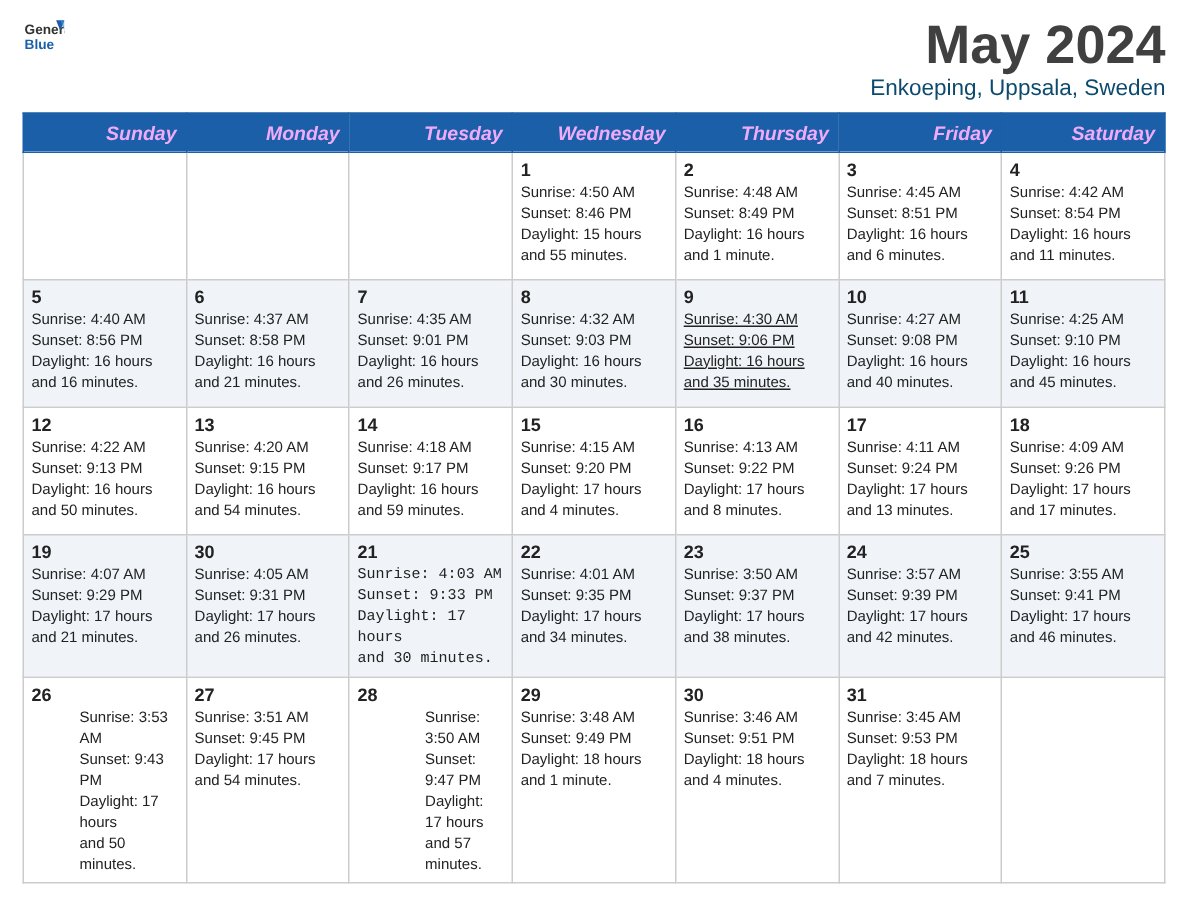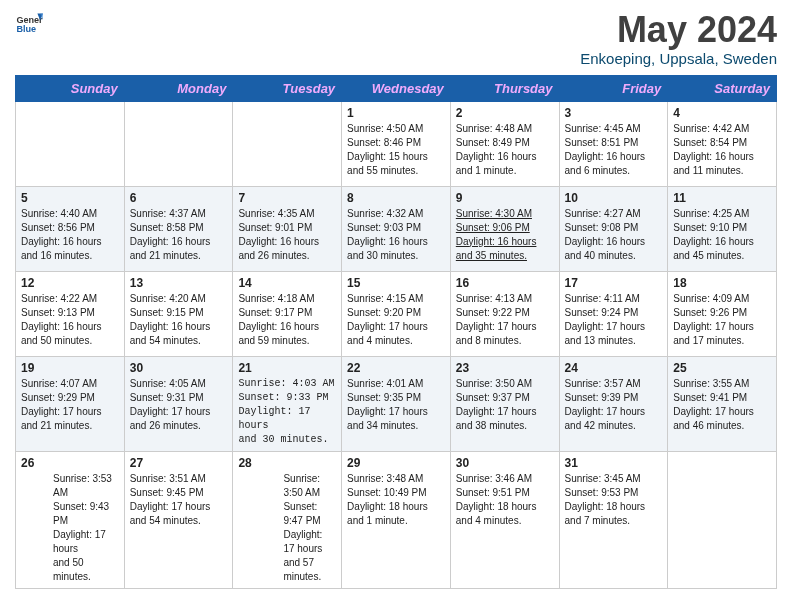--- a/index.html
+++ b/index.html
@@ -327,21 +327,21 @@
           <td>
             <div class="day-number">28</div>
             <div class="day-info" style="white-space: pre-line; margin-left: 45px;">Sunrise: 3:50 AM
 Sunset: 9:47 PM
 Daylight: 17 hours
 and 57 minutes.</div>
           </td>
           <td>
             <div class="day-number">29</div>
             <div class="day-info" style="white-space: pre-line;">Sunrise: 3:48 AM
-Sunset: 10:49 PM
+Sunset: 9:49 PM
 Daylight: 18 hours
 and 1 minute.</div>
           </td>
           <td>
             <div class="day-number">30</div>
             <div class="day-info" style="white-space: pre-line;">Sunrise: 3:46 AM
 Sunset: 9:51 PM
 Daylight: 18 hours
 and 4 minutes.</div>
           </td>

